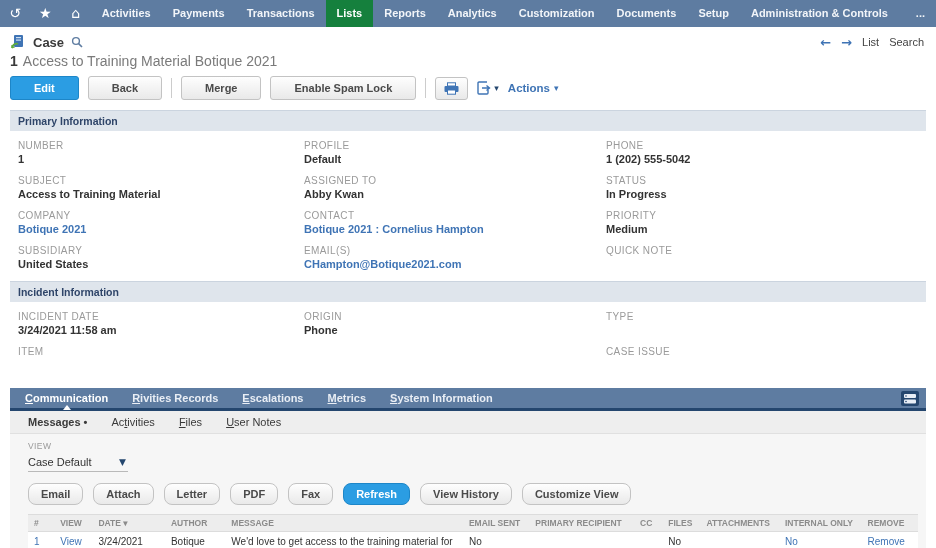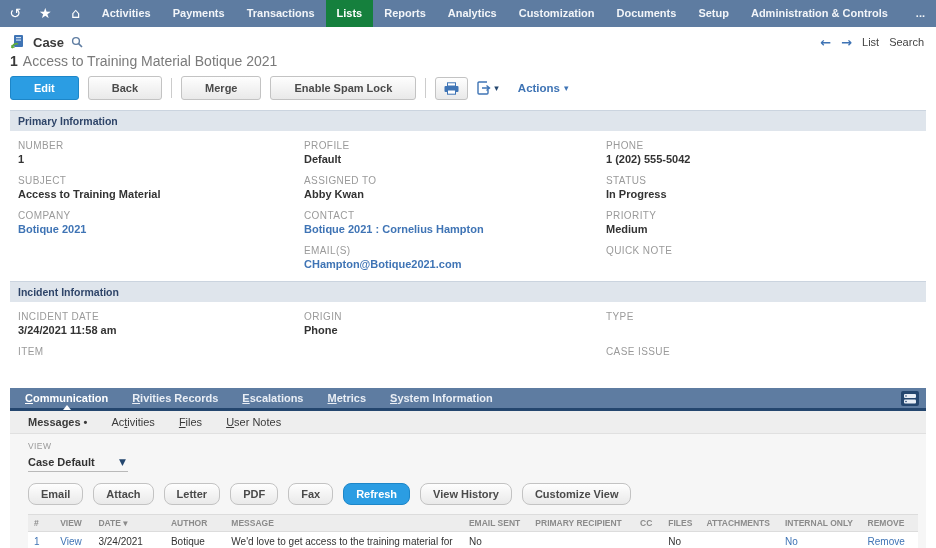--- a/index.html
+++ b/index.html
@@ -30,21 +30,21 @@
   .toolbar { display:flex; align-items:center; gap:9px; padding:2px 10px 10px; }
   .btn { background:linear-gradient(#fefefe,#e9e9e9); border:1px solid #c3c3c3;
     border-radius:3px; font-size:11px; font-weight:700; color:#4a4a4a;
     padding:5px 23px; font-family:inherit; cursor:pointer; white-space:nowrap; }
   .btn.primary { background:#2b9de3; border-color:#1d86c8; color:#fff; }
   .vsep { width:1px; height:20px; background:#ccc; }
   .icon-btn { padding:4px 8px; display:flex; align-items:center; }
   .export-group { display:flex; align-items:center; gap:3px; cursor:pointer; }
   .caret { color:#24466e; font-size:9px; font-family:"DejaVu Sans", sans-serif; }
   .actions { color:#3f74b5; font-weight:700; font-size:11.5px; display:flex;
-    align-items:center; gap:4px; cursor:pointer;margin-left:10px; }
+    align-items:center; gap:4px; cursor:pointer; }
   .actions .caret { color:#3f74b5; }
 
   
   .section-bar { margin:0 10px; background:#dfe5ec; color:#2f4569; font-size:10.5px;
     font-weight:700; padding:4px 8px; border-top:1px solid #cbd4df; }
   .fields { margin:0 10px; padding:9px 8px 1px; display:grid;
     grid-template-columns:286px 302px 1fr; }
   .field { margin-bottom:9px; }
   .flabel { font-size:10px; color:#9a9a9a; letter-spacing:.4px; margin-bottom:2px;
     min-height:9px; }
@@ -67,21 +67,21 @@
   .comm-panel { margin:0 10px; background:#f6f6f6; padding-bottom:5px; }
   .subtabs { background:#eeeeee; border-bottom:1px solid #e0e0e0;
     padding:5px 14px 5px 18px; display:flex; gap:24px; }
   .subtab { font-size:11px; color:#3a3a3a; cursor:pointer; }
   .subtab.active { font-weight:700; }
   .subtab .marker { margin-left:3px; }
   .panel-body { padding:7px 8px 0 18px; }
   .view-label { font-size:8.5px; color:#9a9a9a; letter-spacing:.4px; }
   .view-select { width:100px; display:flex; justify-content:space-between;
     align-items:center; border-bottom:1px solid #b9b9b9; font-size:11px;
-    font-weight:700; color:#333; padding:3px 2px 3px 0; margin-top:2px;
+    font-weight:400; color:#333; padding:3px 2px 3px 0; margin-top:2px;
     cursor:pointer; }
   .btn-row { display:flex; gap:10px; margin:11px 0 9px; }
   .btn-row .btn { padding:4px 12px;border-radius:8px; }
 
   
   table.msg { border-collapse:collapse; width:890px; background:#fff; }
   table.msg th { background:#ededed; color:#8b8b8b; font-size:8.5px; font-weight:700;
     text-align:left; padding:3px 6px; border-top:1px solid #dcdcdc;
     border-bottom:1px solid #dcdcdc; white-space:nowrap; }
   table.msg td { font-size:10px; color:#333; padding:4px 6px 5px; vertical-align:top;
@@ -182,20 +182,24 @@
       <div class="flabel">NUMBER</div>
       <div class="fvalue">1</div>
     </div>
     <div class="field">
       <div class="flabel">SUBJECT</div>
       <div class="fvalue">Access to Training Material</div>
     </div>
     <div class="field">
       <div class="flabel">COMPANY</div>
       <div class="fvalue link">Botique 2021</div>
+    </div>
+    <div class="field">
+      <div class="flabel">SUBSIDIARY</div>
+      <div class="fvalue">United States</div>
     </div>
   </div>
   <div>
     <div class="field">
       <div class="flabel">PROFILE</div>
       <div class="fvalue">Default</div>
     </div>
     <div class="field">
       <div class="flabel">ASSIGNED TO</div>
       <div class="fvalue">Abby Kwan</div>

